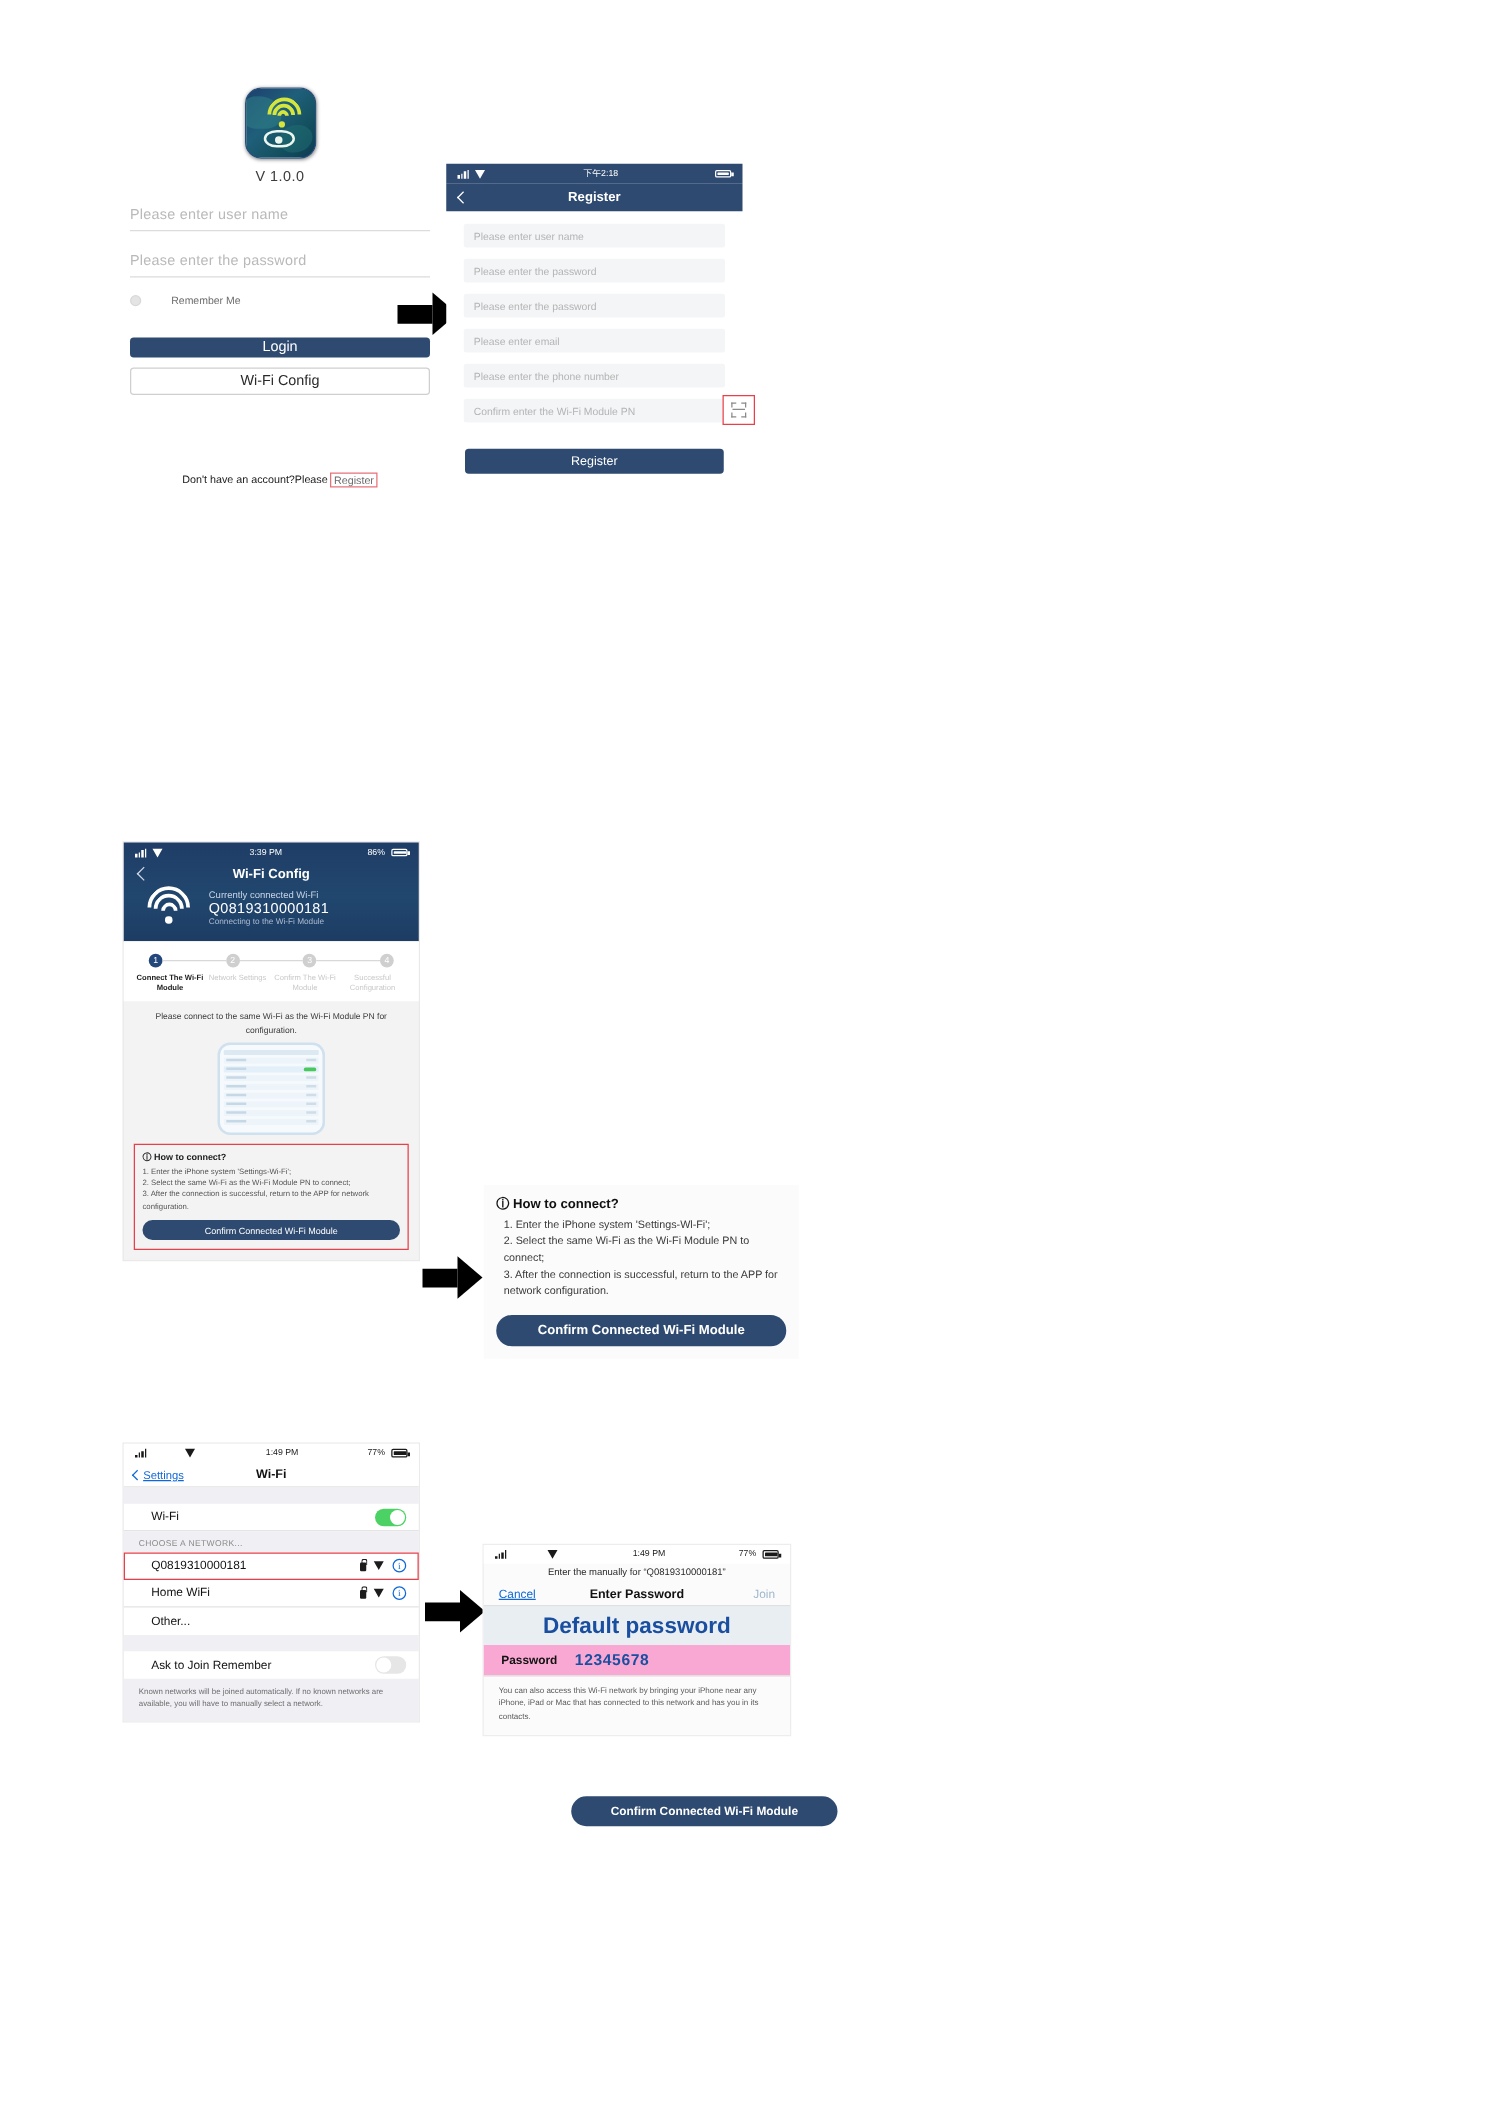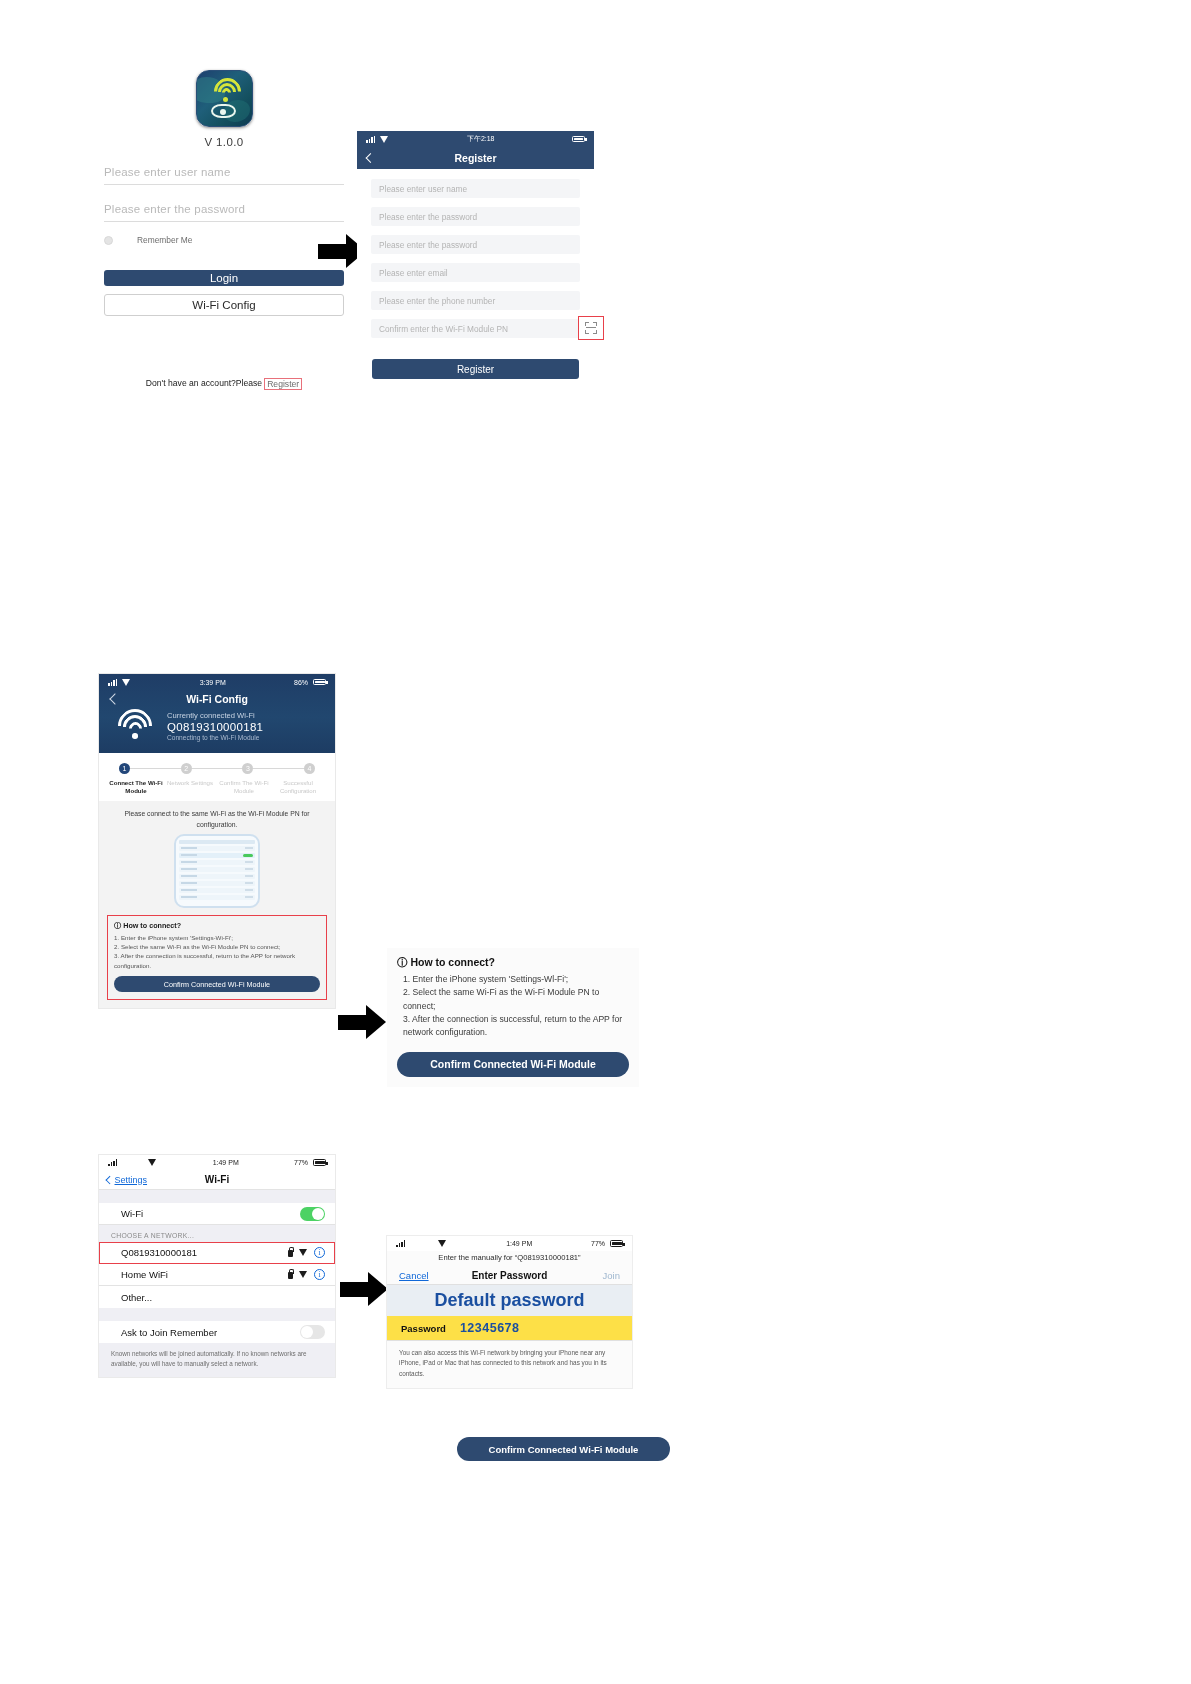--- a/index.html
+++ b/index.html
@@ -228,21 +228,21 @@
   .ps-sub { text-align:center; font-size:7.6px; color:#2a2a2a; padding: 2px 0 4px 0;}
   .ps-nav { height: 19px; display:flex; align-items:center; padding: 0 12px;
       position:relative; border-bottom:1px solid #e0e0e0;}
   .ps-cancel { font-size:9.5px; color:#1068d8; text-decoration: underline;}
   .ps-title { position:absolute; left:0; right:0; text-align:center;
       font-size:10px; font-weight:bold; color:#111; pointer-events:none;}
   .ps-join { margin-left:auto; font-size:9.5px; color:#9fb7cf;}
   .ps-default { background:#e9eef3; text-align:center; font-size:18px; color:#1a4fa0;
       font-weight:bold; padding: 5px 0;}
   .ps-pwrow { display:flex; align-items:center; gap:14px; padding: 5px 0 5px 14px;
-      border-bottom:1px solid #e0e0e0; background:#fde047;}
+      border-bottom:1px solid #e0e0e0; background:#f9a8d4;}
   .ps-pwlbl { font-size:9.5px; color:#111; font-weight:bold;}
   .ps-pwval { font-size:12.5px; color:#1a4fa0; font-weight:bold; letter-spacing:.5px;}
   .ps-note { font-size:6.4px; color:#5a5a5a; line-height:1.6; padding: 7px 14px 9px 12px;}
 
   
   #bottomconfirm { left: 457px; top: 1437px; width: 213px; height: 24px;
       background:#2e4a70; border-radius:12px; color:#fff; font-size:9.5px; font-weight:bold;
       display:flex;align-items:center;justify-content:center;}
 </style>
 </head>

